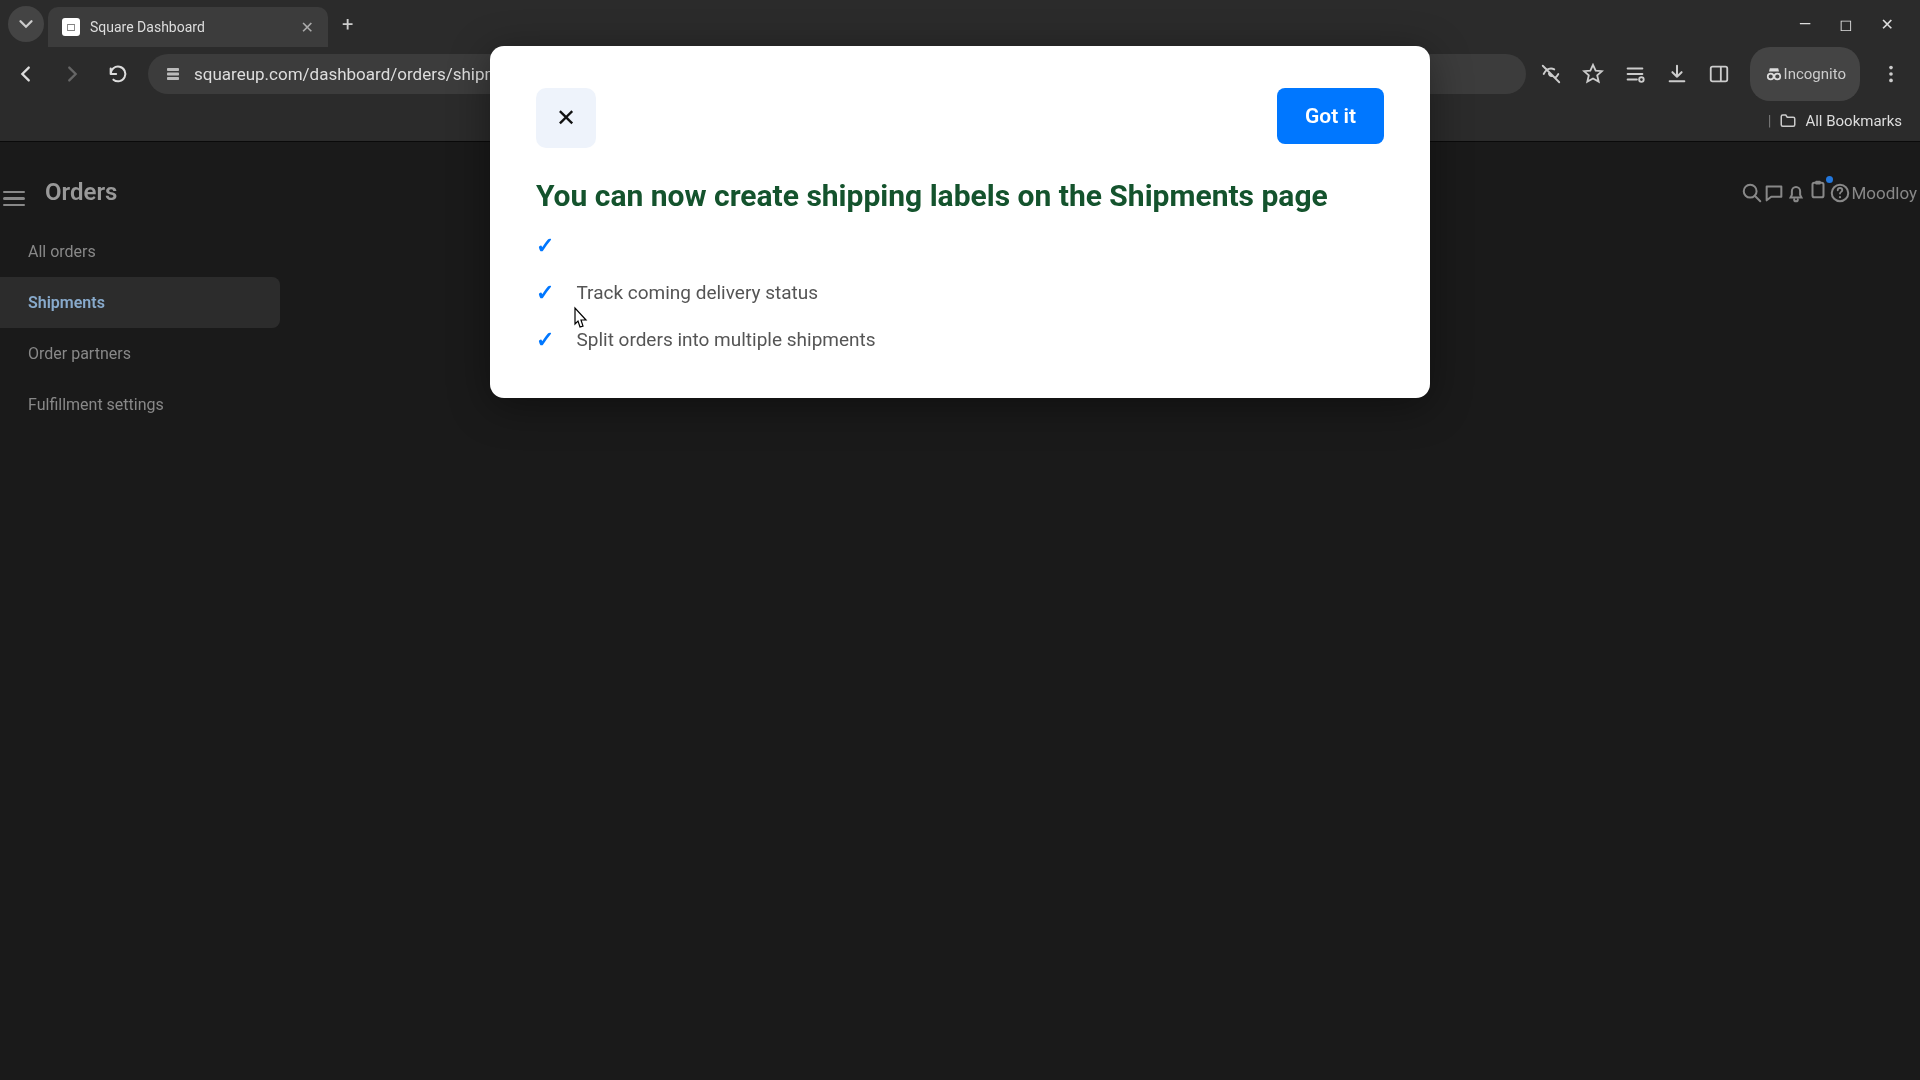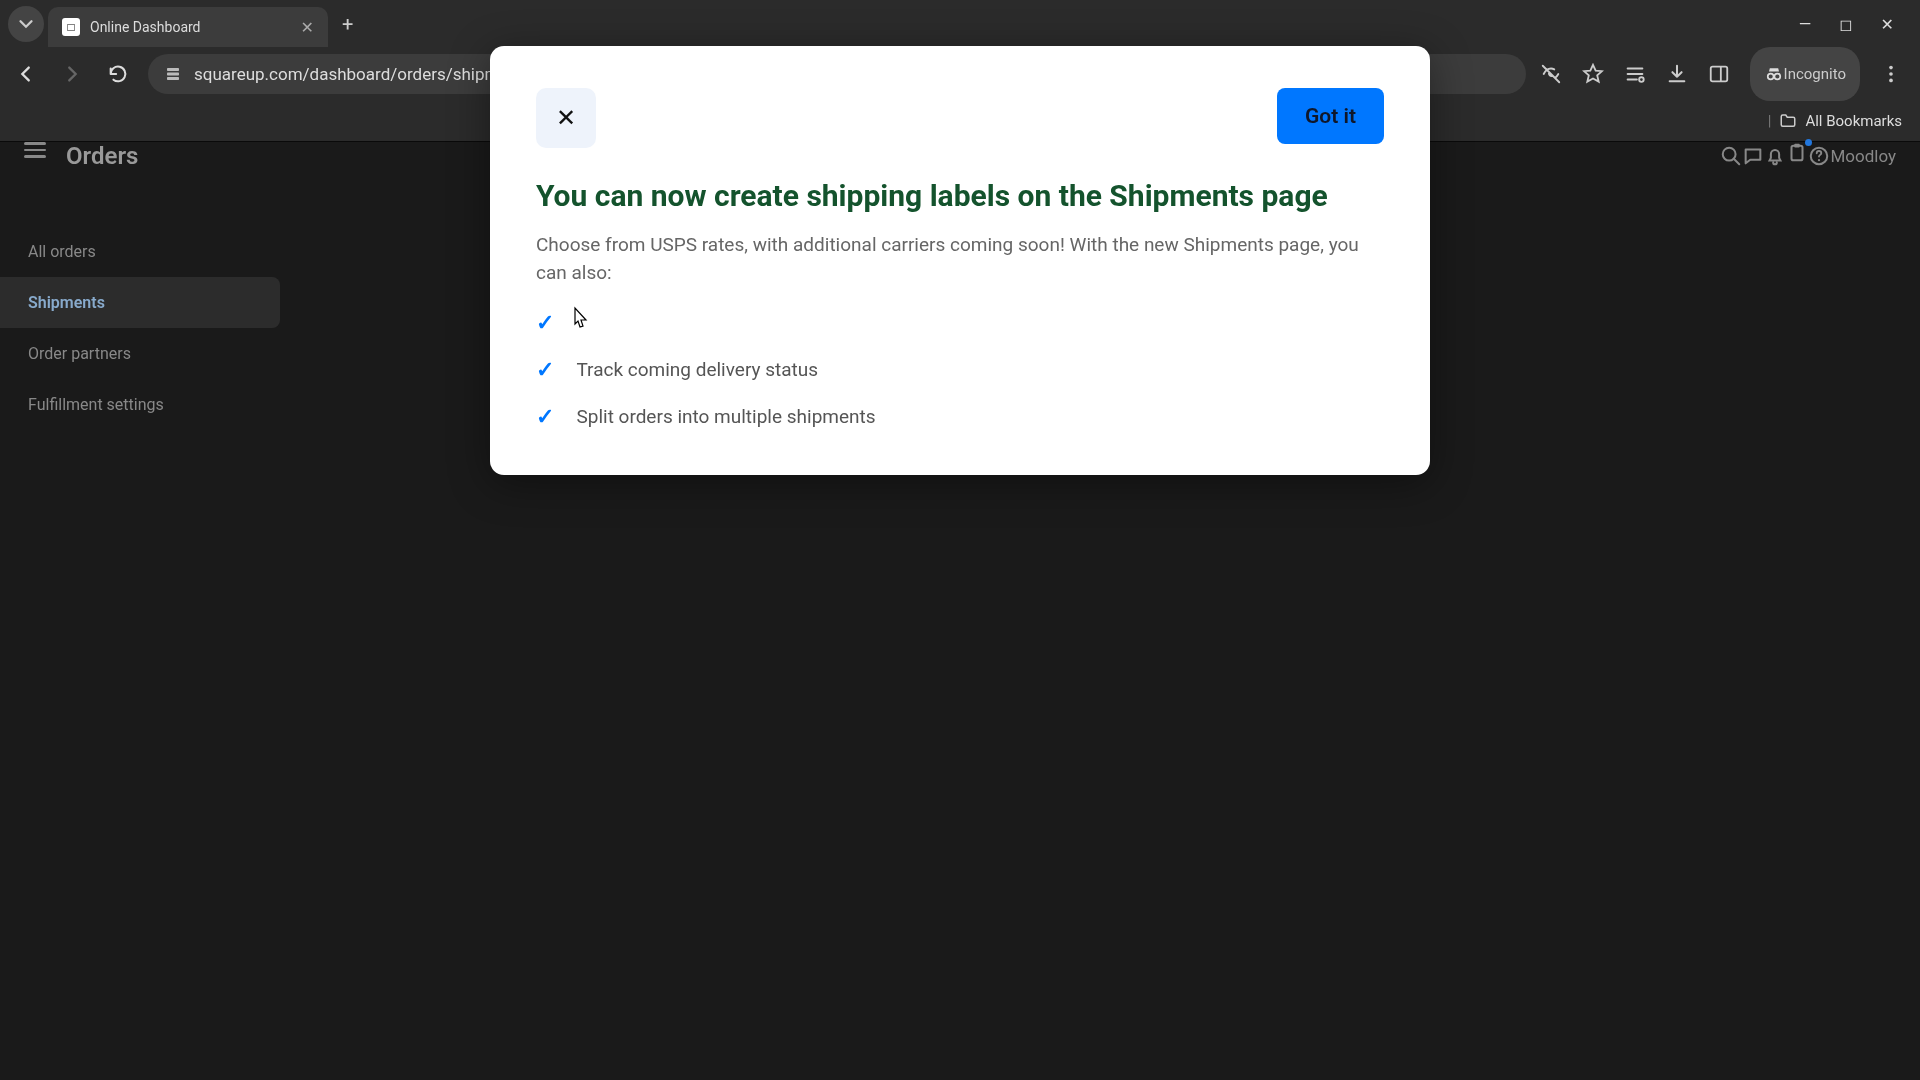--- a/index.html
+++ b/index.html
@@ -21,35 +21,35 @@
     .nav-btn.disabled { color: #666; }
     .url-field { flex: 1; background: #3c3c3c; border-radius: 24px; height: 40px; display: flex; align-items: center; padding: 0 16px; gap: 12px; color: #ddd; font-size: 17px; }
     .url-actions { display: flex; gap: 20px; align-items: center; color: #ccc; padding-right: 8px; }
     .incognito-badge { display: flex; align-items: center; gap: 0; background: #444; border-radius: 20px; padding: 17px 14px; font-size: 15px; }
     
     .bookmarks-bar { display: flex; justify-content: flex-end; align-items: center; height: 42px; padding: 0 18px; color: #ddd; font-size: 15px; gap: 8px; border-bottom: 1px solid #0a0a0a; }
     
     
     .app-wrap { position: relative; height: calc(1080px - 142px); background: #1a1a1a; }
     .app-content { position: relative; padding: 0; color: #aaa; }
-    .app-header { display: flex; align-items: flex-start; height: 64px; padding: 0 24px; gap: 20px; }
+    .app-header { display: flex; align-items: flex-end; height: 64px; padding: 0 3px; gap: 20px; }
     .hamburger { display: flex; flex-direction: column; gap: 4px; width: 22px; }
     .hamburger span { height: 2.5px; background: #888; border-radius: 2px; }
     .page-title { font-size: 24px; font-weight: 600; color: #999; }
     .header-right { margin-left: auto; display: flex; align-items: center; color: #888; font-size: 20px; }
     .clipboard-dot { position: relative; }
     .clipboard-dot::after { content:""; position:absolute; top:-3px; right:-4px; width:7px; height:7px; background:#2277dd; border-radius:50%; }
     
     .sidebar { position: absolute; left: 0; top: 64px; width: 280px; padding: 20px 0; }
     .sidebar-item { padding: 16px 28px; font-size: 16px; color: #888; border-radius: 0 8px 8px 0; }
     .sidebar-item.active { background: rgba(80,80,80,0.35); color: #88aacc; font-weight: 600; }
     .modal { position: absolute; top: 46px; left: 50%; transform: translateX(-50%); width: 940px; background: #fff; border-radius: 14px; padding: 42px 46px 46px; box-shadow: 0 8px 40px rgba(0,0,0,0.4); }
     .modal-top { display: flex; justify-content: space-between; align-items: flex-start; margin-bottom: 28px; }
     .modal-close { width: 60px; height: 60px; border-radius: 10px; background: #eef3fb; display: flex; align-items: center; justify-content: center; font-size: 24px; color: #111; cursor: pointer; }
-    .modal-got-it { background: #0077ff; color: #0f172a; padding: 16px 28px; border-radius: 8px; font-size: 21px; font-weight: 600; cursor: pointer; }
+    .modal-got-it { background: #0077ff; color: #ffffff; padding: 16px 28px; border-radius: 8px; font-size: 21px; font-weight: 600; cursor: pointer; }
     .modal-title { font-size: 30px; font-weight: 700; color: #14532d; line-height: 1.35; margin-bottom: 14px; max-width: 800px; }
     .modal-body { font-size: 19px; color: #666; line-height: 1.5; margin-bottom: 22px; max-width: 830px; }
     .modal-list { display: flex; flex-direction: column; gap: 22px; margin-top: 16px; }
     .modal-list-item { display: flex; align-items: center; gap: 22px; font-size: 19px; color: #555; }
     .check { color: #0077ff; font-size: 22px; font-weight: bold; }
     
     
     .cursor { position: absolute; top: 306px; left: 567px; font-size: 22px; pointer-events: none; z-index: 999; }
     
     .icon-svg { width: 22px; height: 22px; }
@@ -59,21 +59,21 @@
 
 <div class="browser-chrome">
   <div class="tab-bar">
     <div class="tab-dropdown">
       <svg class="icon-svg" viewBox="0 0 24 24">
           <path d="M6 9l6 6 6-6" stroke="#ccc" stroke-width="2.5" fill="none" stroke-linecap="round"></path>
         </svg>
     </div>
     <div class="tab">
       <div class="tab-favicon">□</div>
-      <span class="tab-title">Online Dashboard</span>
+      <span class="tab-title">Square Dashboard</span>
       <span class="tab-close">✕</span>
     </div>
     <div class="new-tab">+</div>
     <div class="window-controls">
       <span>—</span>
       <span>◻</span>
       <span>✕</span>
     </div>
   </div>
 
@@ -186,21 +186,20 @@
 </div>
 
 <div class="modal">
   <div class="modal-top">
     <div class="modal-close">
       <span>✕</span>
     </div>
     <div class="modal-got-it">Got it</div>
   </div>
   <div class="modal-title">You can now create shipping labels on the Shipments page</div>
-  <div class="modal-body">Choose from USPS rates, with additional carriers coming soon! With the new Shipments page, you can also:</div>
   <div class="modal-list">
     <div class="modal-list-item">
       <span class="check">✓</span>
     </div>
     <div class="modal-list-item">
       <span class="check">✓</span>
       <span>Track coming delivery status</span>
     </div>
     <div class="modal-list-item">
       <span class="check">✓</span>

